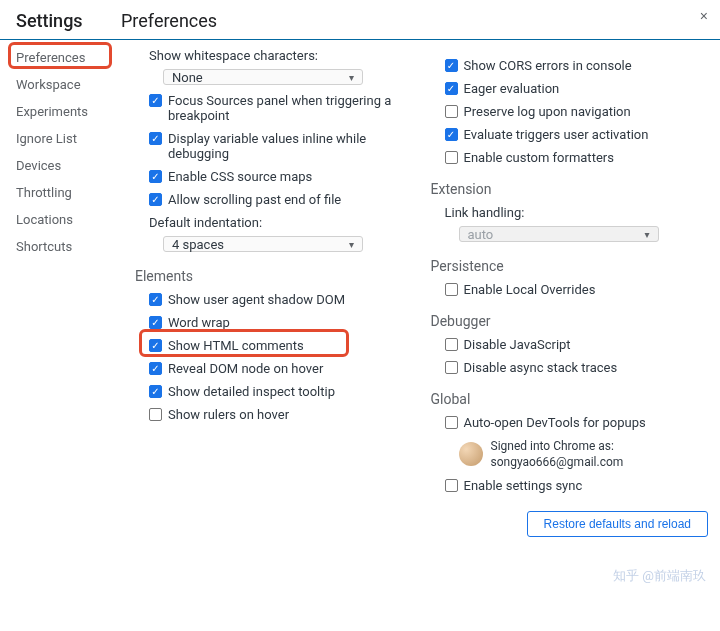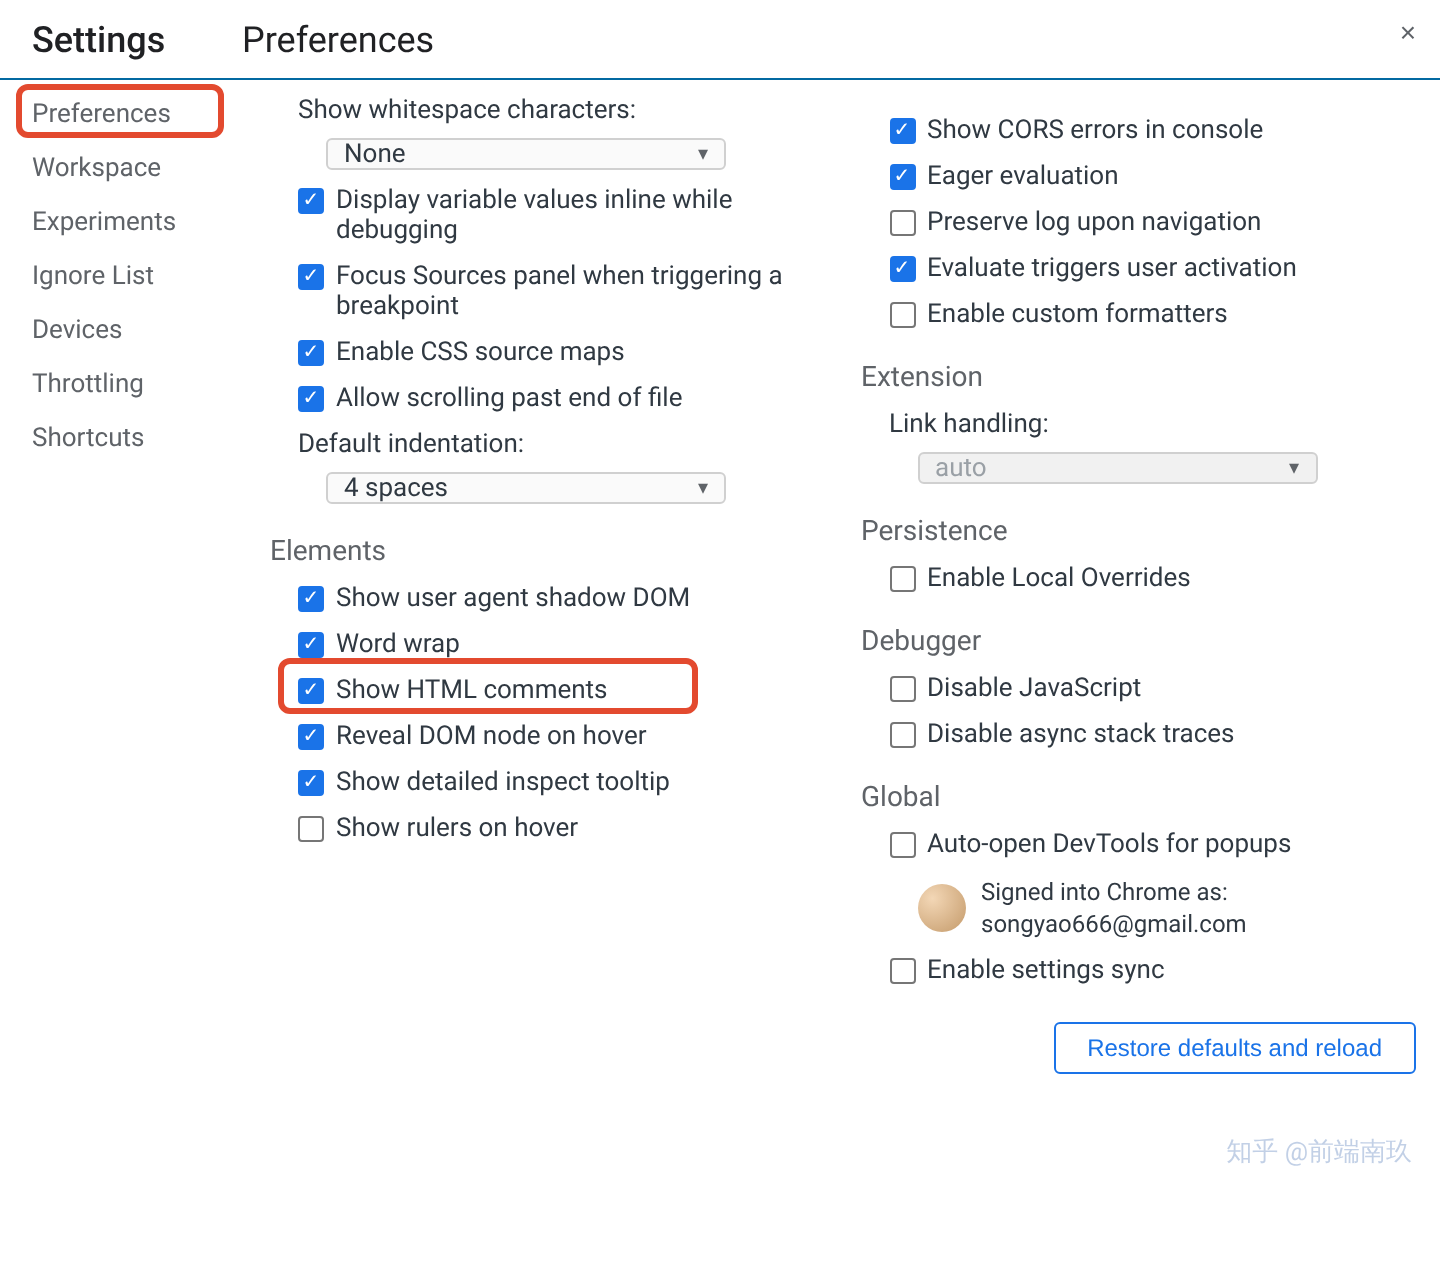--- a/index.html
+++ b/index.html
@@ -92,39 +92,40 @@
 <div class="sidebar-hl"></div>
 
 <div class="body">
   <div class="sidebar">
     <div class="sidebar-item">Preferences</div>
     <div class="sidebar-item">Workspace</div>
     <div class="sidebar-item">Experiments</div>
     <div class="sidebar-item">Ignore List</div>
     <div class="sidebar-item">Devices</div>
     <div class="sidebar-item">Throttling</div>
+    <div class="sidebar-item">Locations</div>
     <div class="sidebar-item">Shortcuts</div>
   </div>
 
   <div class="content">
 
     <div class="col">
       <div class="field-label">Show whitespace characters:</div>
       <div class="select">
         <span>None</span>
         <span class="caret">▾</span>
       </div>
 
       <div class="chk-row">
         <div class="chk on"></div>
+        <span>Focus Sources panel when triggering a breakpoint</span>
+      </div>
+      <div class="chk-row">
+        <div class="chk on"></div>
         <span>Display variable values inline while debugging</span>
-      </div>
-      <div class="chk-row">
-        <div class="chk on"></div>
-        <span>Focus Sources panel when triggering a breakpoint</span>
       </div>
       <div class="chk-row">
         <div class="chk on"></div>
         <span>Enable CSS source maps</span>
       </div>
       <div class="chk-row">
         <div class="chk on"></div>
         <span>Allow scrolling past end of file</span>
       </div>
 

